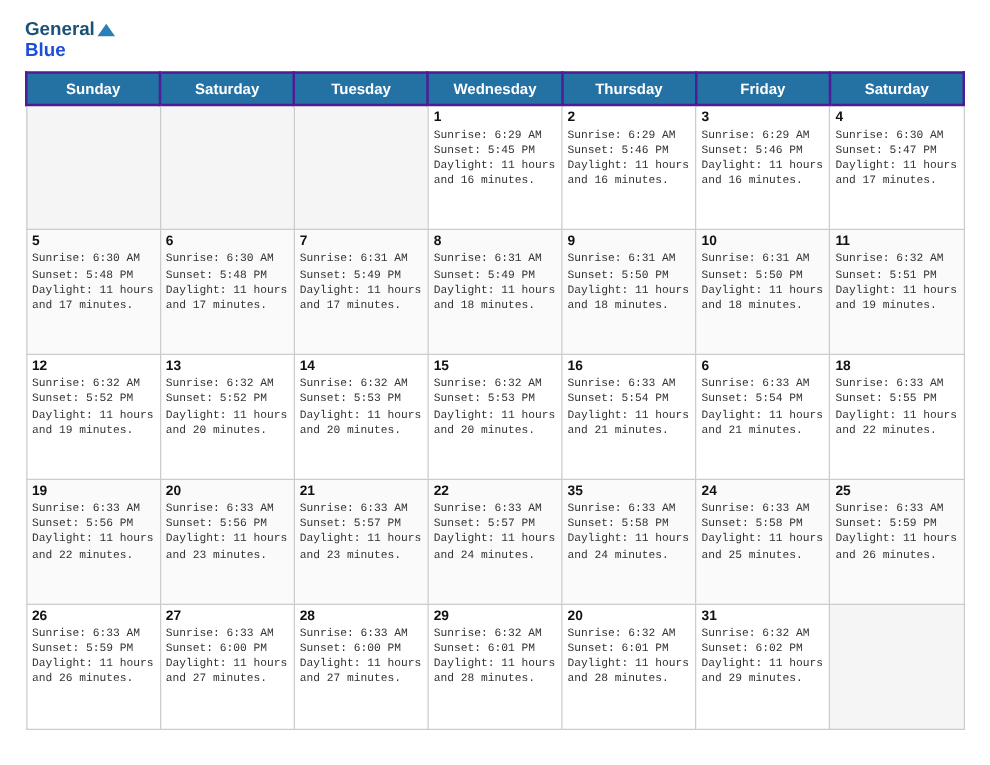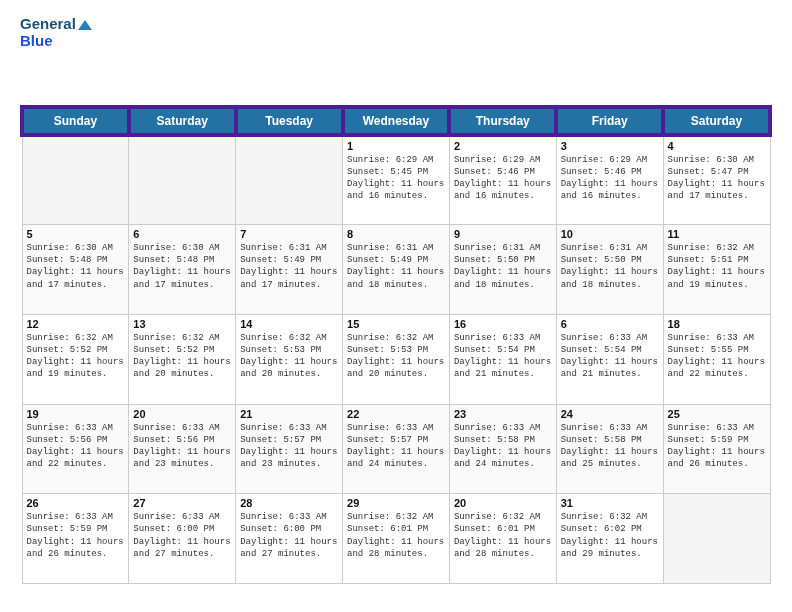--- a/index.html
+++ b/index.html
@@ -9,21 +9,20 @@
       font-family: Arial, sans-serif;
       background: #fff;
       overflow: hidden;
     }
     .page {
       width: 792px;
       height: 612px;
       padding: 16px 20px 28px 20px;
       display: flex;
       flex-direction: column;
-      gap: 48px;
     }
     .header {
       display: flex;
       justify-content: space-between;
       align-items: flex-start;
       margin-bottom: 8px;
     }
     .logo {
       display: flex;
       align-items: center;
@@ -50,21 +49,21 @@
       width: 100%;
       table-layout: fixed;
     }
     .calendar th {
       background: #2471a3;
       color: #fff;
       font-size: 12px;
       font-weight: bold;
       padding: 5px 4px;
       text-align: center;
-      border: 4px solid #4c1d95;
+      border: 2px solid #4c1d95;
     }
     .calendar td {
       vertical-align: top;
       border: 1px solid #ccc;
       padding: 3px 4px;
       width: 14.28%;
       font-size: 9.5px;
       color: #333;
       background: #fff;
       height: 82px;
@@ -276,21 +275,21 @@
 and 23 minutes.</div>
           </td>
           <td>
             <span class="day-num">22</span>
             <div class="cell-text">Sunrise: 6:33 AM
 Sunset: 5:57 PM
 Daylight: 11 hours
 and 24 minutes.</div>
           </td>
           <td>
-            <span class="day-num">23</span>
+            <span class="day-num">35</span>
             <div class="cell-text">Sunrise: 6:33 AM
 Sunset: 5:58 PM
 Daylight: 11 hours
 and 24 minutes.</div>
           </td>
           <td>
             <span class="day-num">24</span>
             <div class="cell-text">Sunrise: 6:33 AM
 Sunset: 5:58 PM
 Daylight: 11 hours

